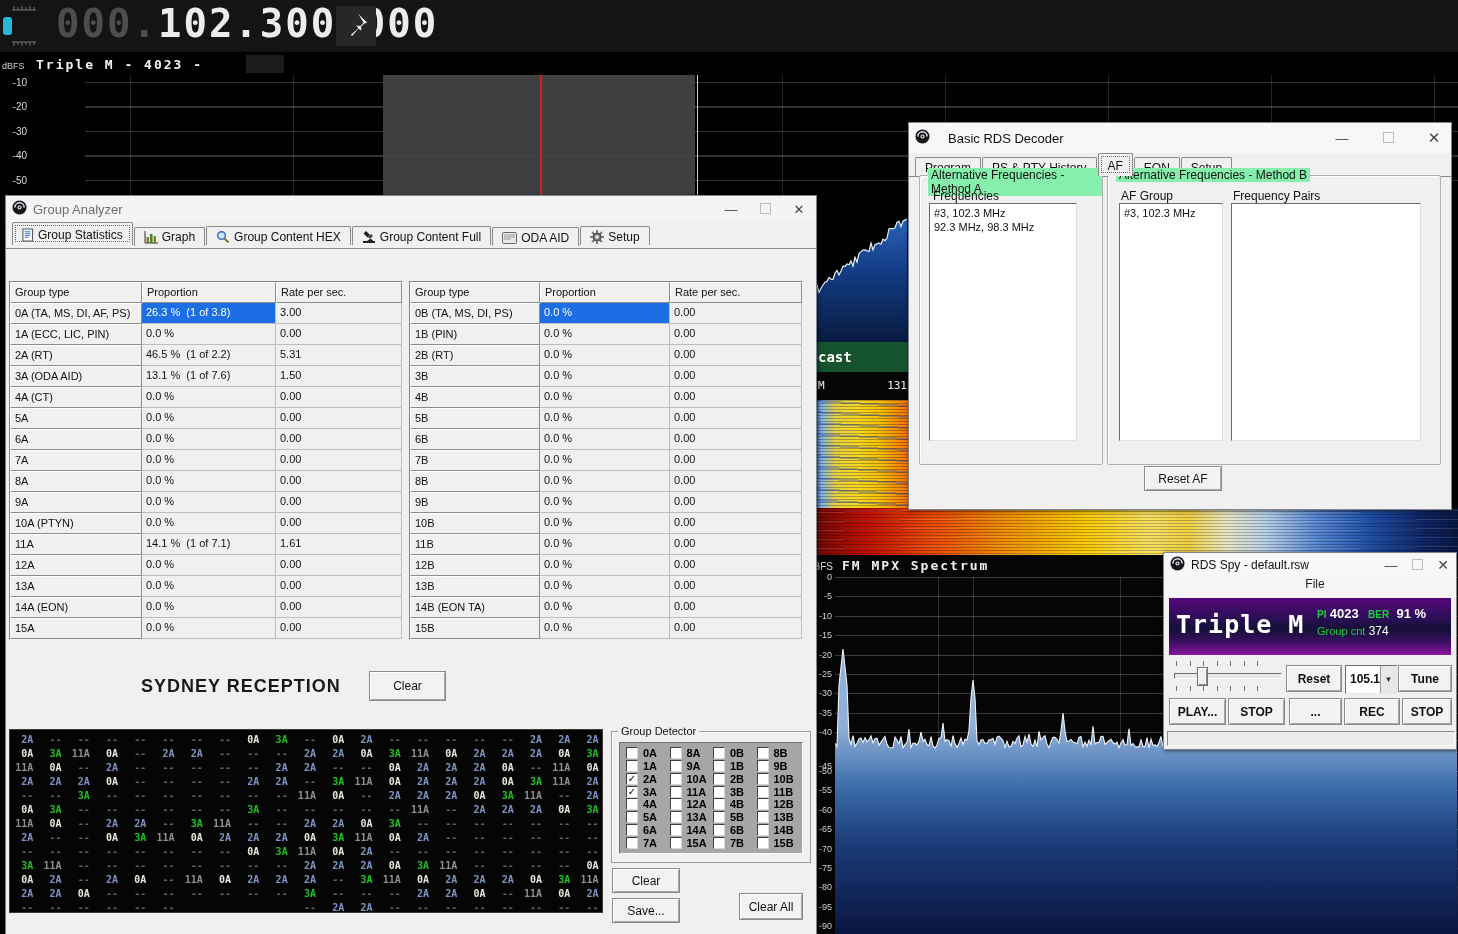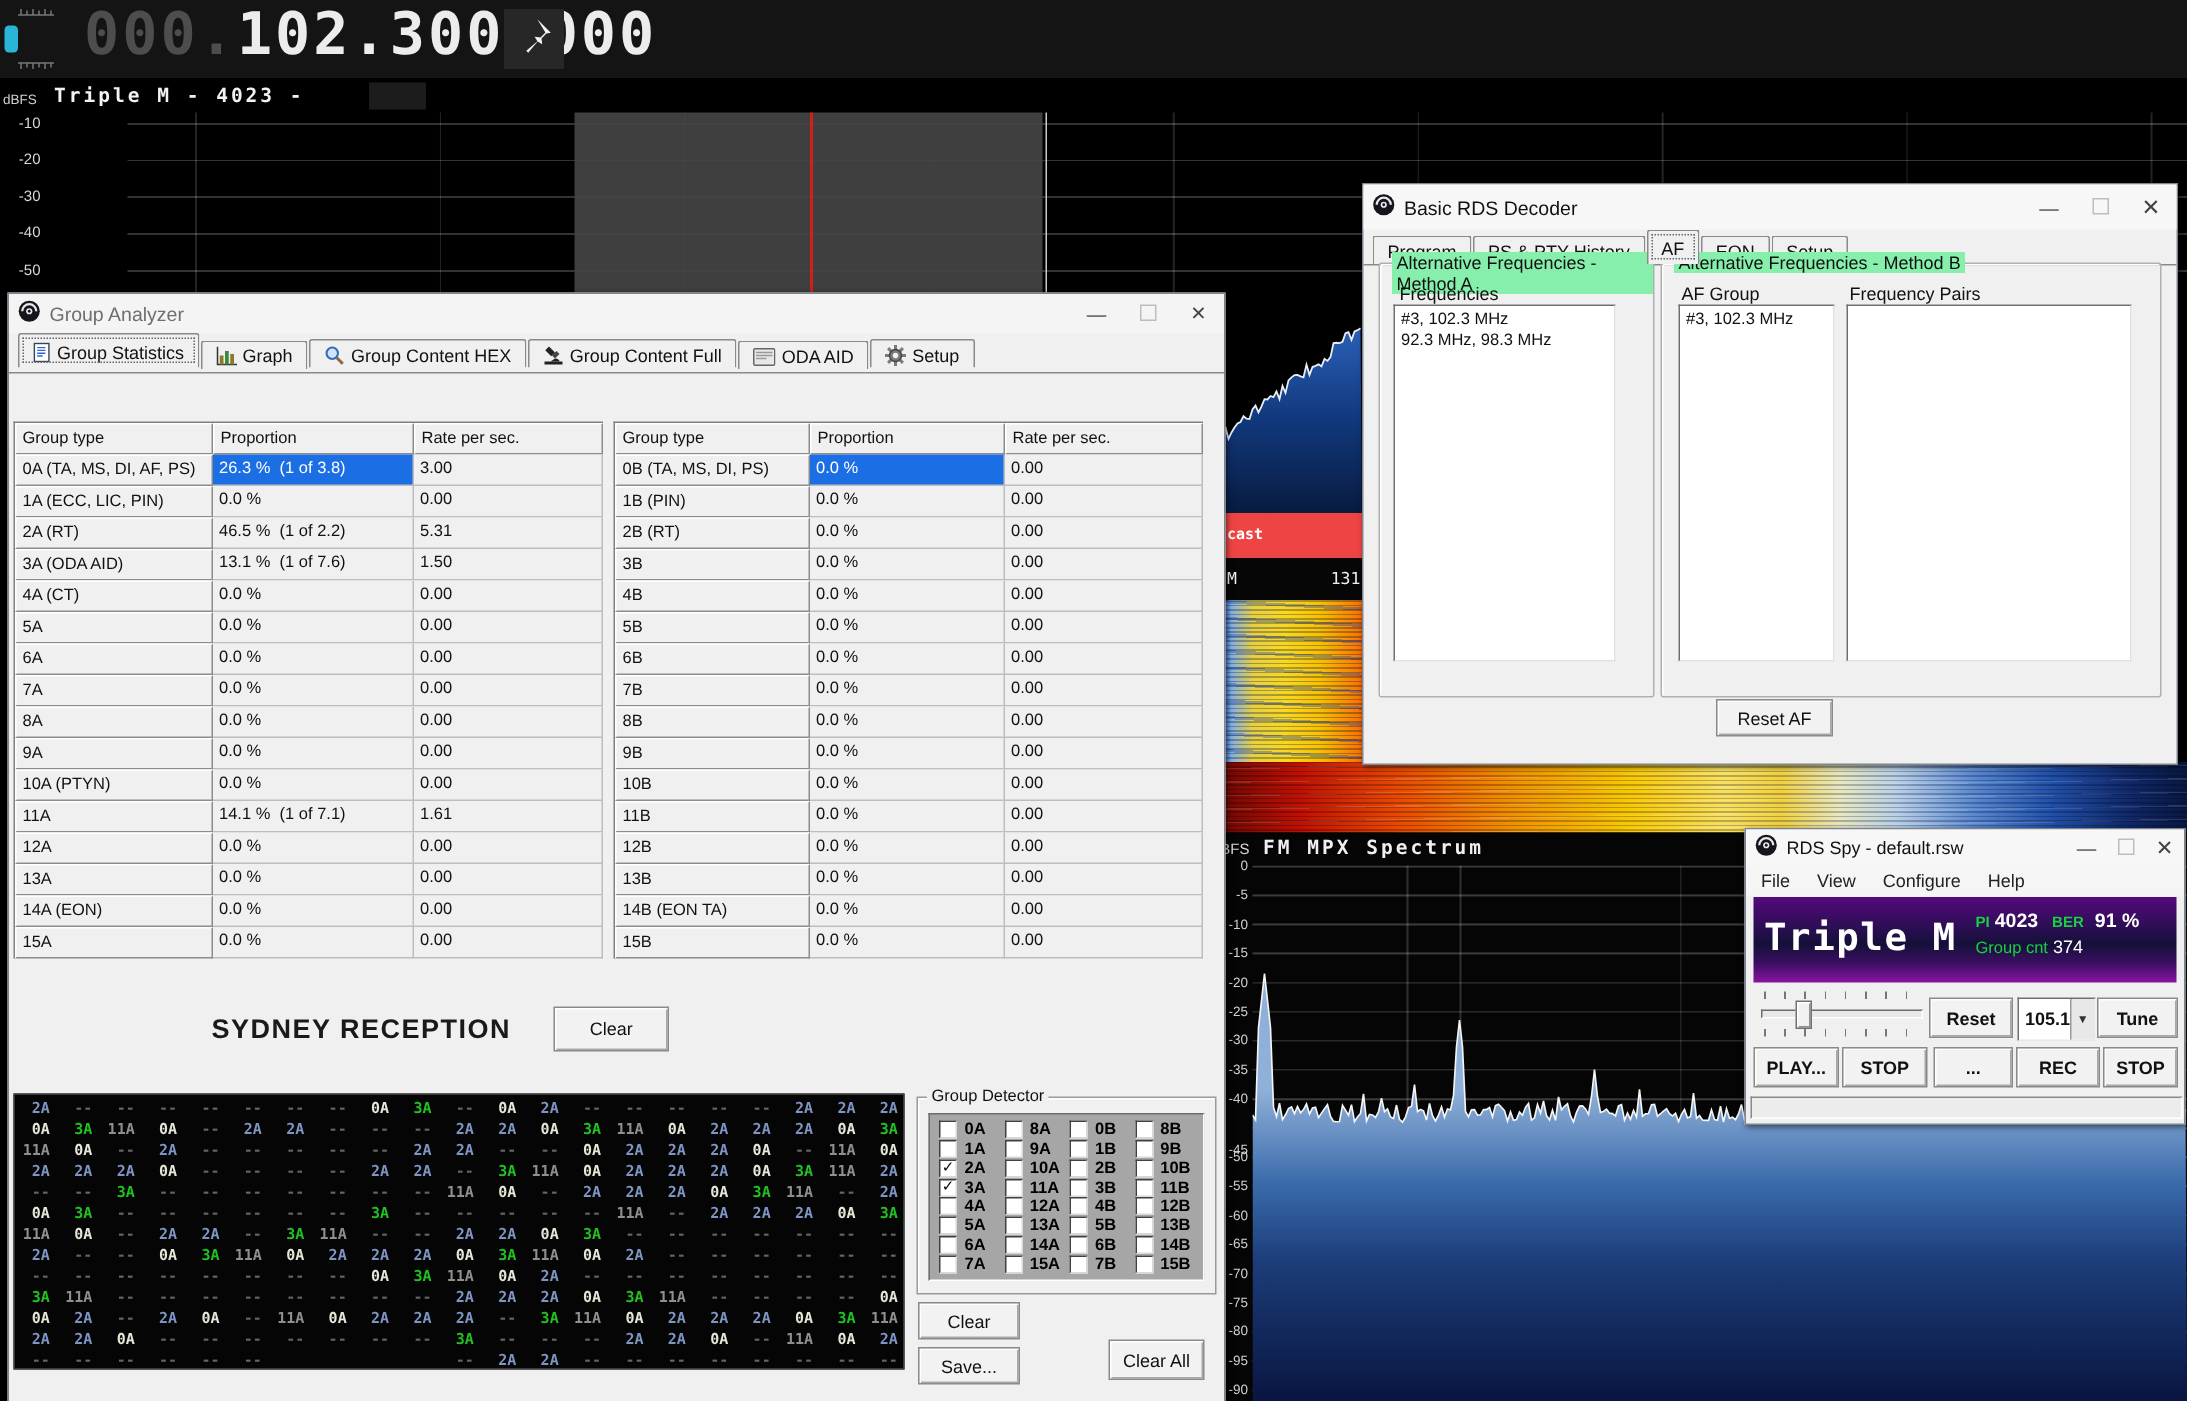--- a/index.html
+++ b/index.html
@@ -28,22 +28,22 @@
       repeating-linear-gradient(180deg, rgba(255,255,255,.20) 0 1px, transparent 1px 24.5px);
     background-position:45px 7px;}
   .rf-band{position:absolute;left:298px;top:0;width:312px;height:120px;background:rgba(68,68,68,.92);}
   .rf-bandedge{position:absolute;left:612px;top:0;width:1px;height:120px;background:#cccccc;}
   .rf-red{position:absolute;left:455px;top:0;width:2px;height:120px;background:#cf1f1f;}
   .rf-tick{position:absolute;left:0;width:27px;text-align:right;font-size:10px;color:#d8d8d8;}
 
   
   .sliver{position:absolute;left:815px;top:195px;width:93px;height:205px;z-index:1;background:#000;}
   .sliver svg{position:absolute;left:0;top:0;}
-  .sliver-red{position:absolute;left:0;top:147px;width:93px;height:30px;background:#ef4444;color:#fff;
-              font-family:"DejaVu Sans Mono",monospace;font-weight:bold;font-size:10px;line-height:30px;padding-left:3px;box-sizing:border-box;}
+  .sliver-red{position:absolute;left:0;top:147px;width:93px;height:30px;background:#14532d;color:#fff;
+              font-family:"DejaVu Sans Mono",monospace;font-weight:bold;font-size:14px;line-height:30px;padding-left:3px;box-sizing:border-box;}
   .sliver-scale{position:absolute;left:0;top:177px;width:93px;height:28px;background:#060606;color:#eee;font-size:11px;
                 font-family:"DejaVu Sans Mono",monospace;line-height:28px;}
   .wf-left{position:absolute;left:815px;top:400px;width:93px;height:108px;z-index:1;
     background:
       repeating-linear-gradient(180deg, rgba(0,10,60,.30) 0 1px, rgba(0,0,0,0) 1px 3px),
       repeating-linear-gradient(183deg, rgba(0,0,0,0) 0 5px, rgba(30,70,180,.38) 5px 7px, rgba(0,0,0,0) 7px 11px),
       linear-gradient(90deg,#3060b8 0,#80b0e8 6%,#e8d040 22%,#f8d820 45%,#f8c000 70%,#f89000 88%,#f87000 100%);}
   .wf-bottom{position:absolute;left:815px;top:508px;width:643px;height:47px;z-index:1;
     background:
       repeating-linear-gradient(180deg, rgba(0,0,30,.25) 0 1px, rgba(0,0,0,0) 1px 3px),
@@ -92,33 +92,33 @@
   .fieldset .legend{position:absolute;left:6px;top:-7px;background:#f0f0f0;padding:0 3px;font-size:11px;}
   .det-panel{position:absolute;left:7px;top:10px;right:7px;bottom:8px;background:#a6a6a6;border:1px solid;border-color:#6e6e6e #ffffff #ffffff #6e6e6e;
              display:grid;grid-auto-flow:column;grid-template-rows:repeat(8,1fr);grid-template-columns:repeat(4,1fr);
              padding:4px 2px 4px 6px;box-sizing:border-box;}
   .det-item{display:flex;align-items:center;gap:5px;font-size:11px;font-weight:bold;color:#000;}
   .cbx{width:10px;height:10px;background:#fff;border:1px solid;border-color:#404040 #d8d8d8 #d8d8d8 #404040;
        font-size:10px;line-height:9px;text-align:center;color:#000;}
 
   
   .dec{left:908px;top:122px;width:542px;height:386px;z-index:3;}
-  .dec .tbar{height:30px;background:#f7f7f7;}
+  .dec .tbar{height:30px;background:#f7f7f7;gap:12px;}
   .gbox{position:absolute;border:1px solid #b0b0b0;box-shadow:inset 1px 1px 0 #fff;border-radius:2px;}
   .gbox .legend{position:absolute;left:8px;top:-8px;background:#86efac;padding:0 3px;font-size:12px;}
   .sublbl{position:absolute;font-size:12px;color:#111;}
   .listbox{position:absolute;background:#fff;border:1px solid;border-color:#6e6e6e #e0e0e0 #e0e0e0 #6e6e6e;
            font-size:11px;padding:2px 0;overflow:hidden;}
   .lb-item{padding:1px 4px;white-space:pre;}
 
   
   .spy{left:1163px;top:552px;width:292px;height:196px;z-index:4;}
   .spy .tbar{height:24px;background:#f7f7f7;}
   .spy .tbar .ttl{font-size:12px;}
-  .menubar{display:flex;gap:18px;height:20px;align-items:center;padding-left:10px;background:#f5f5f5;font-size:12px;color:#222;}
+  .menubar{display:flex;gap:18px;height:20px;align-items:center;padding-left:10px;background:#f5f5f5;font-size:12px;color:#222;flex-direction:column;}
   .psdisp{position:absolute;left:5px;top:45px;width:282px;height:57px;
           background:linear-gradient(180deg,#55097c 0%,#2c0e55 35%,#151038 55%,#3c0f64 78%,#8a14a0 100%);}
   .psname{position:absolute;left:7px;top:12px;font-family:"DejaVu Sans Mono",monospace;font-weight:bold;font-size:25px;color:#fff;letter-spacing:1px;}
   .pirow{position:absolute;left:148px;top:8px;font-family:"Liberation Sans",sans-serif;}
   .glabel{color:#17d23c;font-size:10px;font-weight:bold;}
   .gval{color:#fff;font-size:13px;font-weight:bold;}
   .spybtn{position:absolute;font-weight:bold;}
   .slider{position:absolute;left:8px;top:108px;width:112px;height:40px;}
   .ticks{height:5px;background:repeating-linear-gradient(90deg,#777 0 1px,transparent 1px 13.5px);margin:0 4px;}
   .channel{height:4px;margin:7px 2px;border:1px solid;border-color:#6e6e6e #fff #fff #6e6e6e;background:#e8e8e8;position:relative;}

